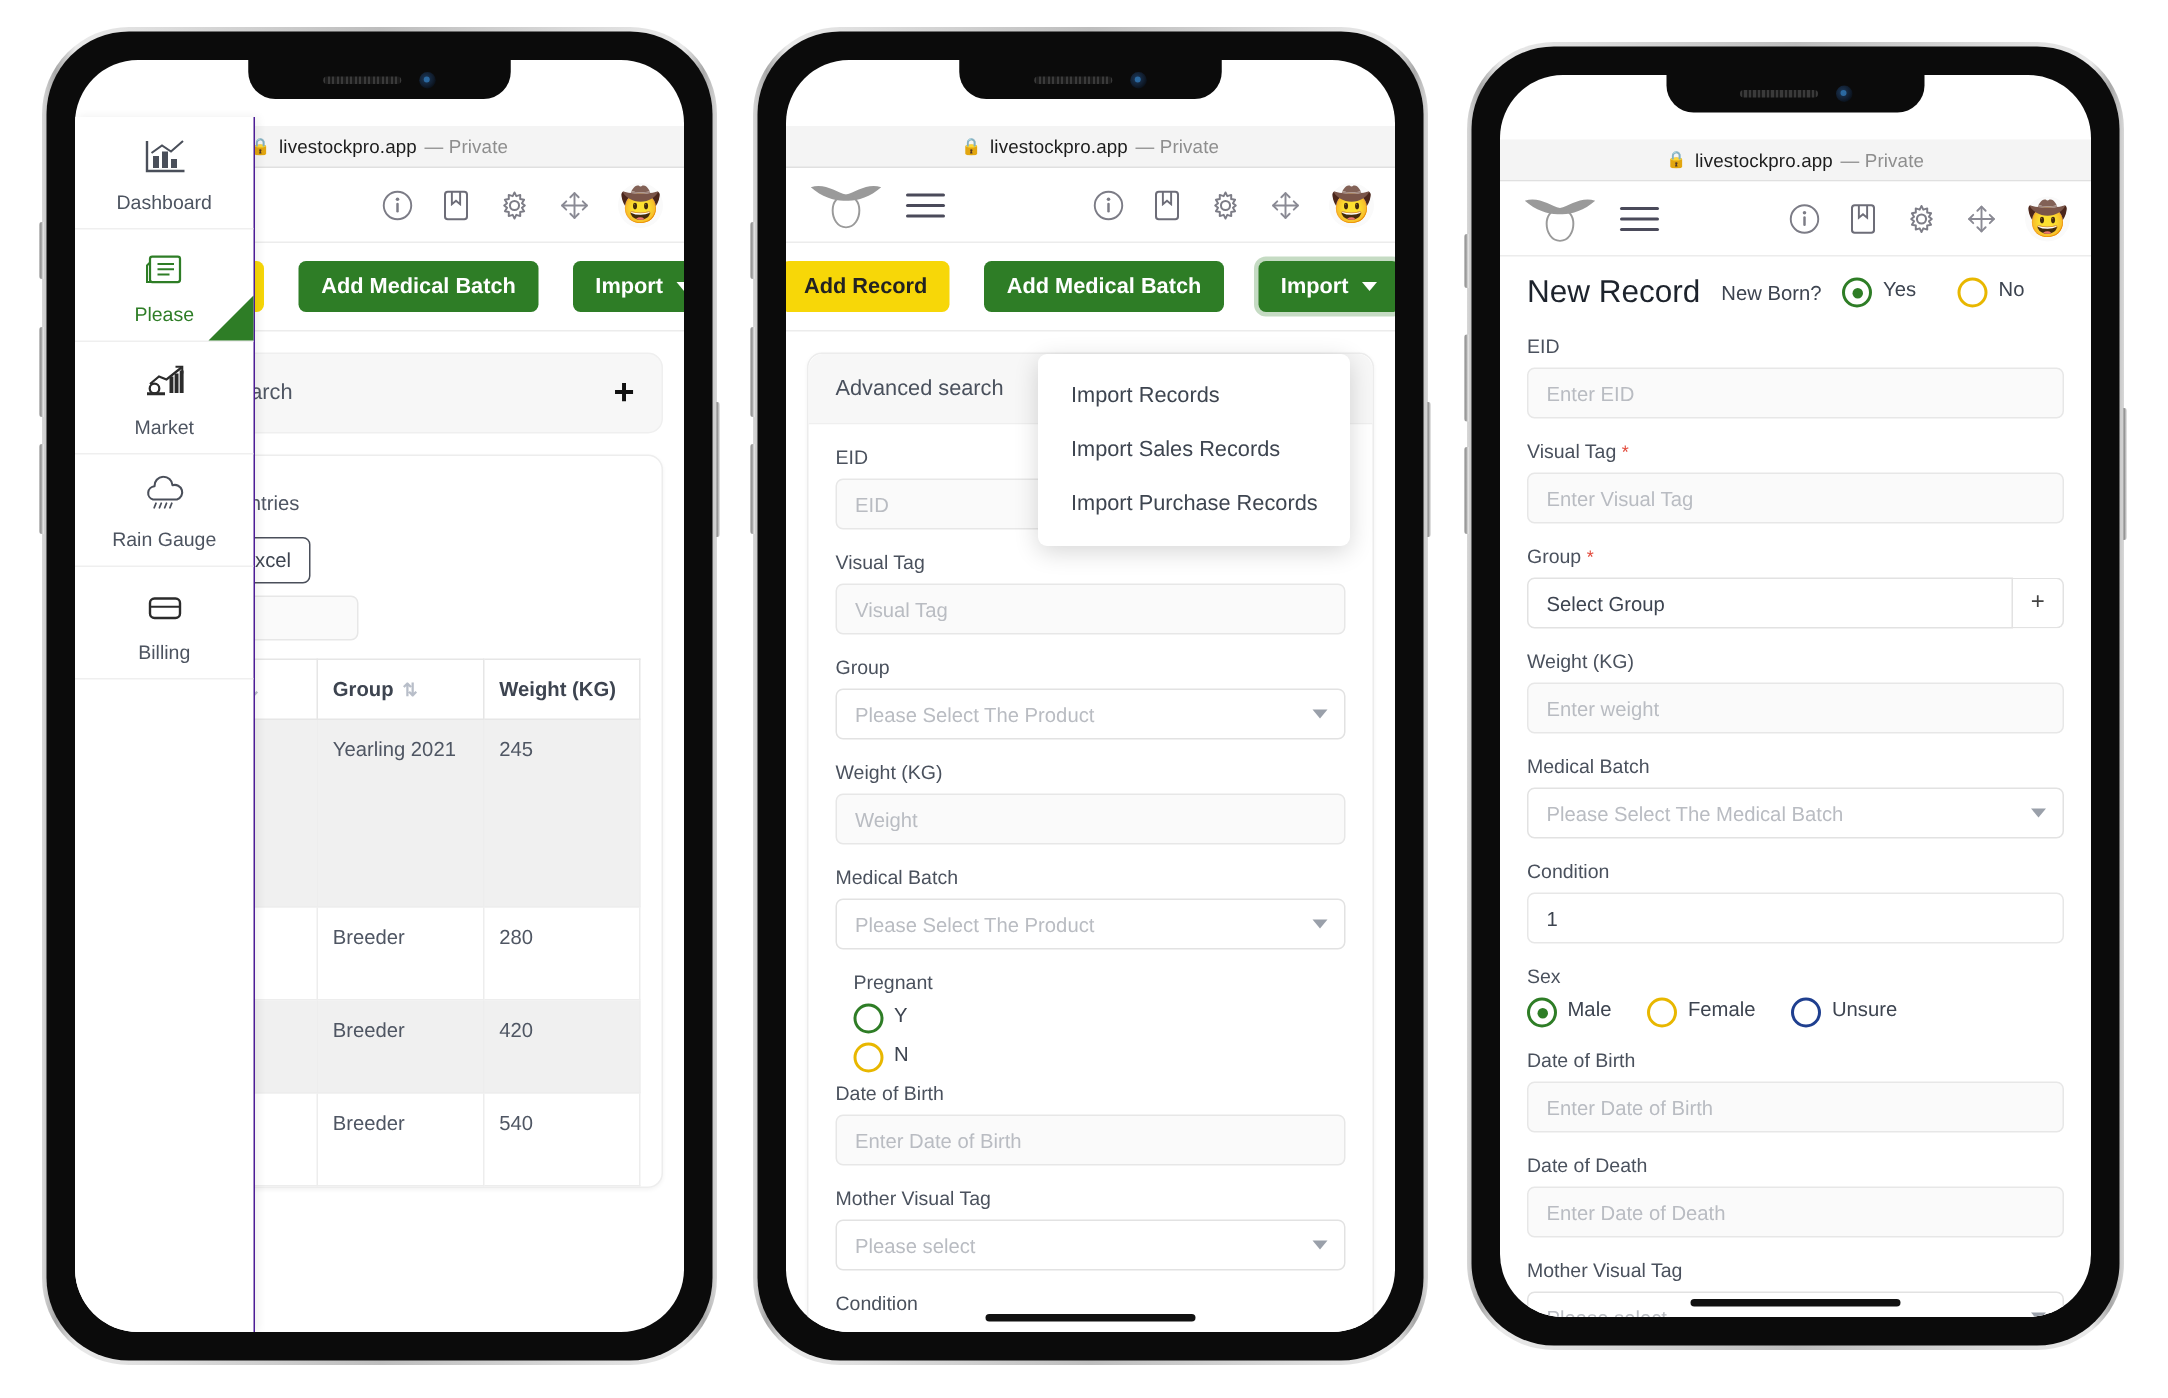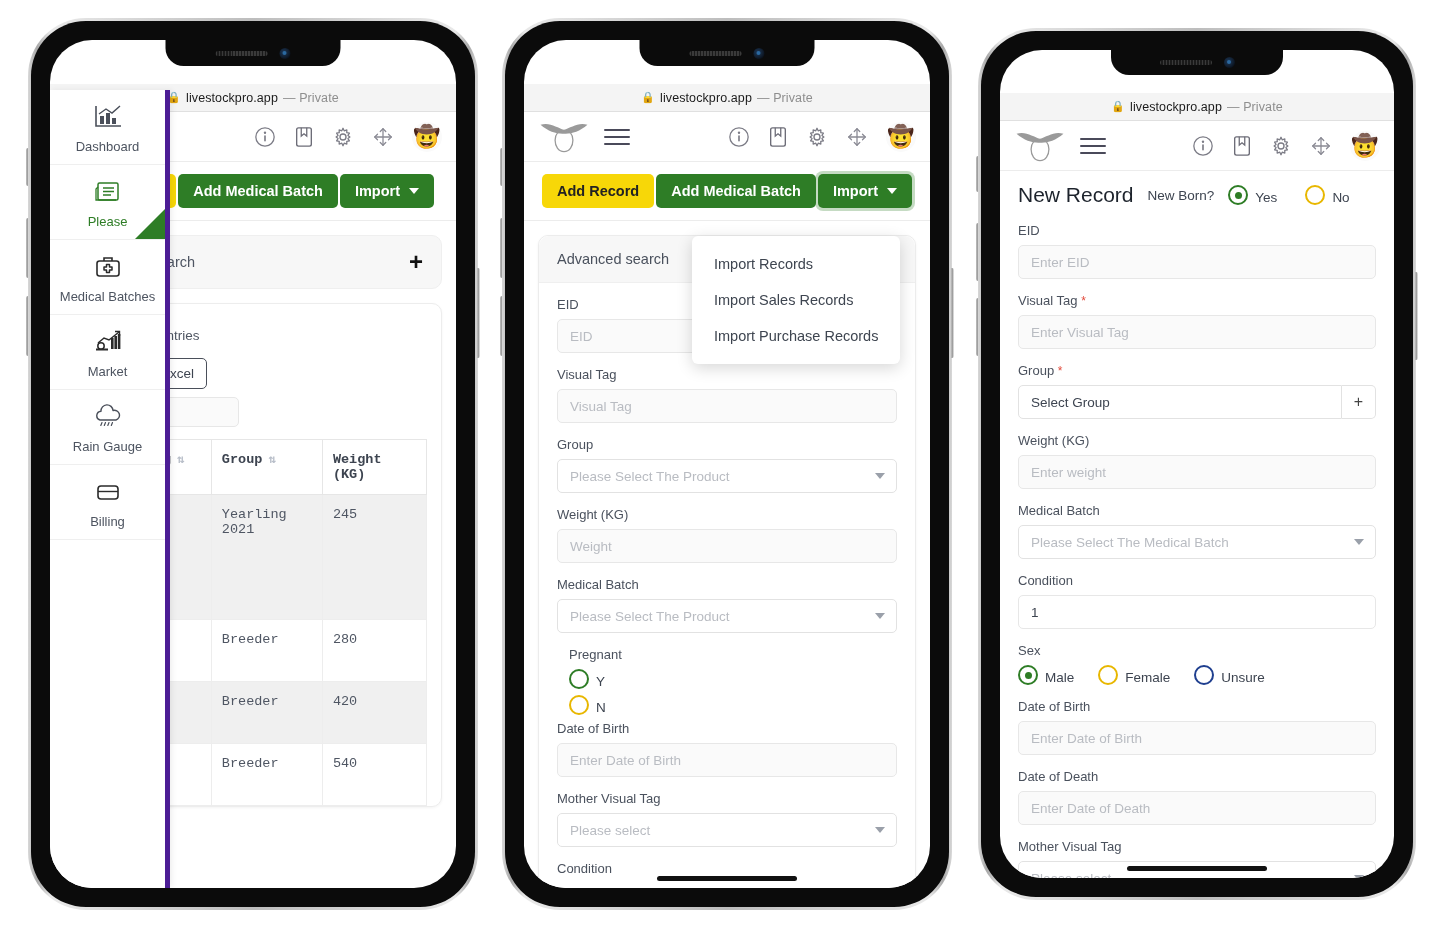--- a/index.html
+++ b/index.html
@@ -64,52 +64,52 @@
   .hamburger span { display:block; height:2px; background:#4a4a5a; border-radius:1px; }
   .hdr-icons { margin-left:auto; display:flex; align-items:center; gap: 18px; }
   .hdr-icons svg { display:block; }
   .avatar {
     width: 30px; height: 30px; border-radius: 50%;
     background: #fafafa; display:flex; align-items:center; justify-content:center;
     font-size: 22px; line-height: 1; overflow: hidden;
   }
 
   
-  .actionrow { display:flex; gap: 2px; padding: 12px 14px; align-items:center; background:#fff; }
+  .actionrow { display:flex; gap: 23px; padding: 12px 14px; align-items:center; background:#fff; }
   .btn { border:none; border-radius: 5px; font-size: 14.5px; padding: 9px 15px;
          font-family:"Liberation Sans",sans-serif; cursor:pointer; white-space:nowrap; }
   .btn-yellow { background: #F7D708; color: #222; font-weight: 600; }
   .btn-green { background: #2E7D26; color: #fff; font-weight: 600; }
   .btn-import { background:#2E7D26; color:#fff; font-weight:600; display:flex; align-items:center; gap:9px; }
   .btn-import .caret { width:0;height:0;border-left:5px solid transparent;border-right:5px solid transparent;border-top:6px solid #fff; }
   .btn-import.focused { box-shadow: 0 0 0 3px rgba(46,125,38,.28); }
   .rule { height:1px; background:#ececec; margin: 0; }
 
   
   .card { background:#fff; border:1px solid #ededed; border-radius:10px; box-shadow: 0 1px 3px rgba(0,0,0,.05); }
   .searchcard { margin: 14px; background:#f7f7f7; border:1px solid #efefef; border-radius:10px;
     height: 54px; display:flex; align-items:center; justify-content:space-between; padding: 0 18px; }
   .searchcard .lbl { font-size: 14.5px; color:#4f5663; }
   .searchcard .plus { font-size: 24px; color:#111; line-height:1; font-weight:700;}
 
   
-  .tablewrap { margin: 0 14px; font-family: Liberation Mono, monospace; }
+  .tablewrap { margin: 0 14px; }
   table.rec { border-collapse: collapse; width: 100%; font-size: 13.5px; color:#4f5663; }
   table.rec th { border:1px solid #e6e6e6; padding: 12px 10px; vertical-align: top; text-align:left;
     font-weight:700; color:#3d4450; font-size:13.5px; }
   table.rec td { border:1px solid #ededed; padding: 12px 10px; vertical-align: top; }
   table.rec tr.alt td { background:#f0f0f0; }
   .tag { color:#E3A900; }
   .sorticon { color:#b8bec9; margin-left:6px; font-size: 12px; }
 
   
   .drawer {
-    position:absolute; left:0; top:50px; width: 120px; bottom:0;
+    position:absolute; left:0; top:38px; width: 120px; bottom:0;
     background:#fff; z-index: 30; box-shadow: 2px 0 6px rgba(0,0,0,.07);
-    border-right:5px solid #4c1d95;
+    border-right:1px solid #4c1d95;
   }
   .drawer-item { border-bottom:1px solid #efefef; padding: 12px 4px 10px; text-align:center; position:relative; cursor:pointer;}
   .drawer-item .ico { height: 30px; display:flex; align-items:center; justify-content:center; }
   .drawer-item .txt { font-size: 13px; color:#4d5460; margin-top:7px; }
   .drawer-item.active .txt { color:#2E7D26; }
   .drawer-item.active::after {
     content:""; position:absolute; right:0; bottom:0;
     border-style: solid; border-width: 0 0 30px 30px;
     border-color: transparent transparent #2E7D26 transparent;
   }
@@ -148,21 +148,21 @@
     border-top-right-radius:5px;border-bottom-right-radius:5px; background:#fff;
     display:flex;align-items:center;justify-content:center; font-size:16px; color:#444; cursor:pointer;}
 
   .radiorow { display:flex; align-items:center; gap: 10px; }
   .radio { width:20px; height:20px; border-radius:50%; border:2px solid #2E7D26; display:inline-flex;
            align-items:center; justify-content:center; vertical-align:middle; }
   .radio.amber { border-color:#E8B700; }
   .radio.blue { border-color:#1f3f8f; }
   .radio .dot { width:7px;height:7px;border-radius:50%;background:#2E7D26; }
   .rlabel { font-size:13.5px; color:#3d4450; margin-left:7px; vertical-align:middle; }
-  .ritem { display:inline-flex; align-items:flex-end; margin-right:14px; }
+  .ritem { display:inline-flex; align-items:flex-start; margin-right:14px; }
   .ritem.blk { display:flex; margin-bottom:6px; }
 
   .formtitle { font-size: 21px; color:#1d232c; font-weight:400; }
   .titlerow { display:flex; align-items:center; gap: 14px; padding: 12px 18px 2px; flex-wrap: nowrap;}
   .nb-label { font-size: 13.5px; color:#3d4450; }
 
   .homebar { position:absolute; bottom:7px; left:50%; transform:translateX(-50%);
     width: 140px; height: 5px; background:#111; border-radius:3px; z-index: 38;}
 
   .misc-row { display:flex; align-items:center; gap:10px; padding: 4px 14px; font-size:13.5px; color:#4f5663;}
@@ -327,30 +327,20 @@
                   <path d="M10 12.5 H21"></path>
                   <path d="M10 16 H18"></path>
               </g>
             </svg>
           </div>
           <div class="txt">Please</div>
         </div>
         <div class="drawer-item">
           <div class="ico">
             <svg width="30" height="26" viewBox="0 0 30 26">
-              <rect x="4" y="7" width="22" height="15" rx="2.5" fill="none" stroke="#2b2b2b" stroke-width="1.6"></rect>
-              <path d="M11 7 L11 4 L19 4 L19 7" fill="none" stroke="#2b2b2b" stroke-width="1.6"></path>
-              <path d="M13.5 10.5 H16.5 V13 H19 V16 H16.5 V18.5 H13.5 V16 H11 V13 H13.5 Z" fill="none" stroke="#2b2b2b" stroke-width="1.5" stroke-linejoin="round"></path>
-            </svg>
-          </div>
-          <div class="txt">Medical Batches</div>
-        </div>
-        <div class="drawer-item">
-          <div class="ico">
-            <svg width="30" height="26" viewBox="0 0 30 26">
               <g fill="#2b2b2b">
                 <rect x="18" y="9" width="2.6" height="11"></rect>
                   <rect x="21.4" y="7" width="2.6" height="13"></rect>
                 <rect x="24.8" y="5" width="2.6" height="15"></rect>
               </g>
               <path d="M5 14 L11 9 L16 11 L26 3" fill="none" stroke="#2b2b2b" stroke-width="1.5"></path>
               <path d="M22 2.5 L26.5 2.5 L26.5 7" fill="none" stroke="#2b2b2b" stroke-width="1.4"></path>
               <circle cx="8" cy="17" r="3.2" fill="none" stroke="#2b2b2b" stroke-width="1.5"></circle>
               <rect x="3" y="19.5" width="12" height="2" fill="#2b2b2b"></rect>
             </svg>

